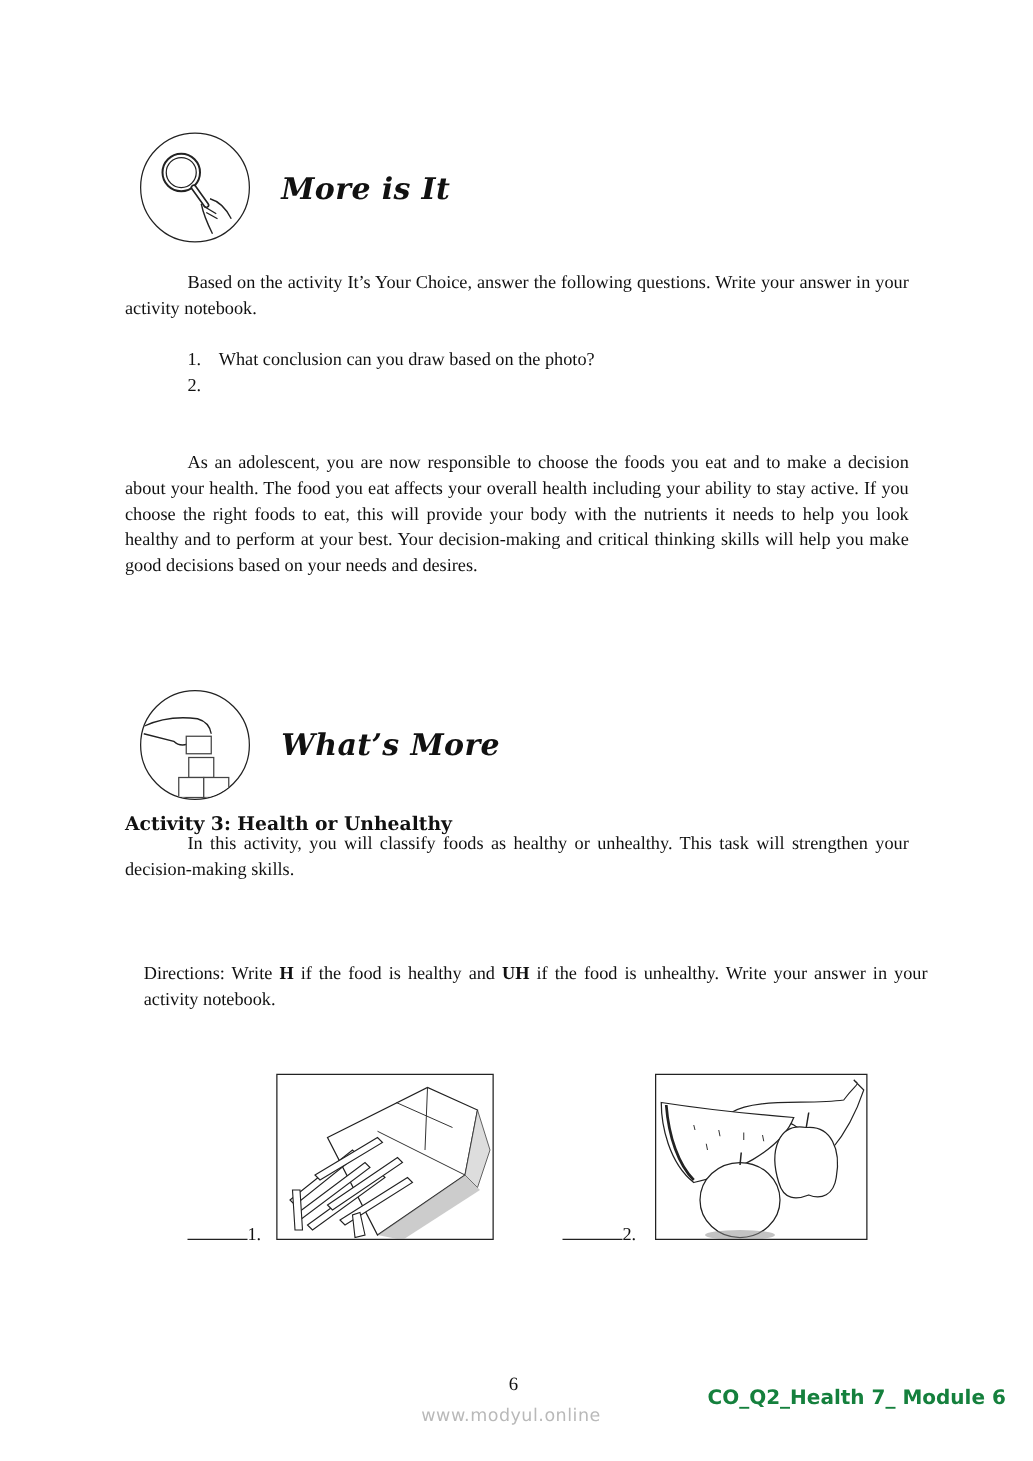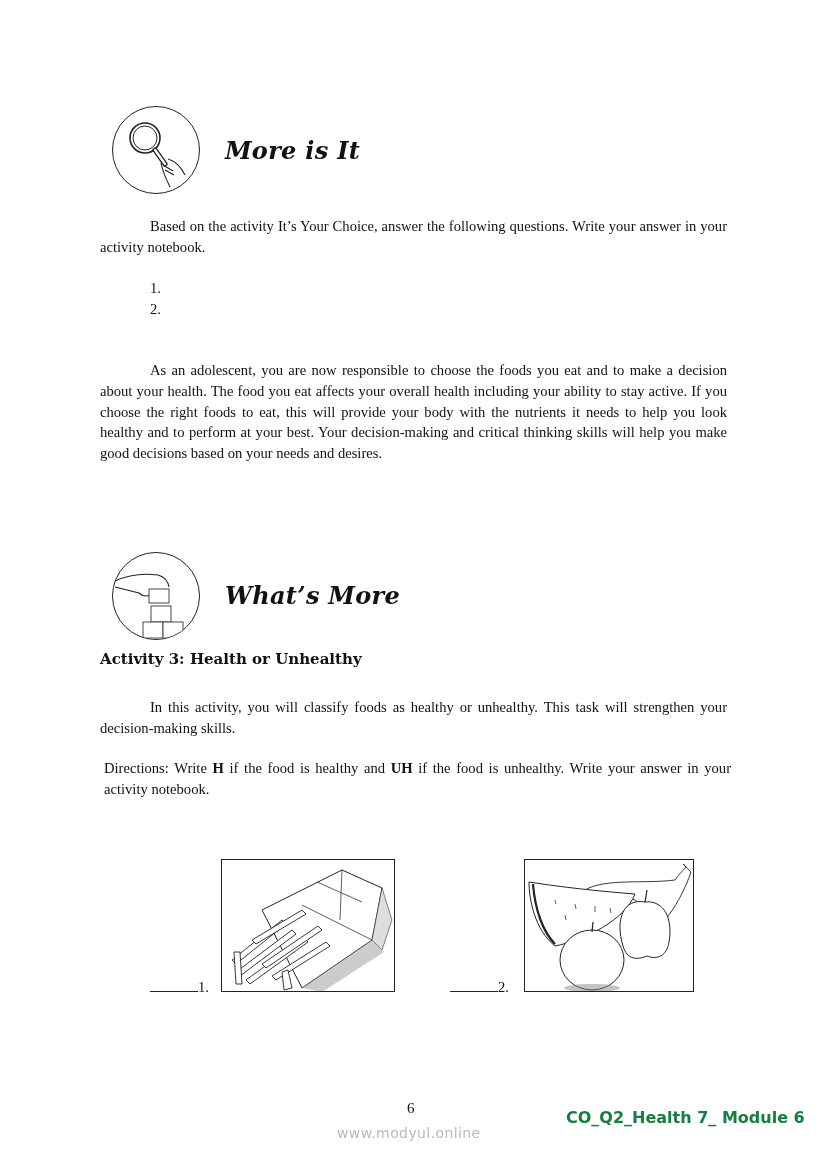--- a/index.html
+++ b/index.html
@@ -41,20 +41,21 @@
 </div>
 <div class="section-title" style="left:225px; top:136px;">More is It</div>
 
 <p class="para" style="top:216px; margin:0;">
   <span class="indent"></span><span>Based on the activity It’s Your Choice, answer the following questions. Write your answer in your activity notebook.</span>
 </p>
 
 <ol class="list" style="top:278px;">
   <li>
     <span class="num">1.</span>
+    <span>What conclusion can you draw based on the photo?</span>
   </li>
   <li>
     <span class="num">2.</span>
   </li>
 </ol>
 
 <p class="para" style="top:360px; margin:0;">
   <span class="indent"></span><span>As an adolescent, you are now responsible to choose the foods you eat and to make a decision about your health. The food you eat affects your overall health including your ability to stay active. If you choose the right foods to eat, this will provide your body with the nutrients it needs to help you look healthy and to perform at your best. Your decision-making and critical thinking skills will help you make good decisions based on your needs and desires.</span>
 </p>
 
@@ -64,25 +65,25 @@
     <rect x="36" y="36" width="20" height="14" fill="#fff" stroke="#444" stroke-width="1"></rect>
     <rect x="38" y="53" width="20" height="16" fill="#fff" stroke="#444" stroke-width="1"></rect>
     <rect x="30" y="69" width="20" height="16" fill="#fff" stroke="#444" stroke-width="1"></rect>
     <rect x="50" y="69" width="20" height="16" fill="#fff" stroke="#444" stroke-width="1"></rect>
   </svg>
 </div>
 <div class="section-title" style="left:225px; top:581px;">What’s More</div>
 
 <div class="activity-title">Activity 3: Health or Unhealthy</div>
 
-<p class="para" style="top:697px; margin:0;">
+<p class="para" style="top:665px; margin:0;">
   <span class="indent"></span><span>In this activity, you will classify foods as healthy or unhealthy. This task will strengthen your decision-making skills.</span>
 </p>
 
-<p class="para" style="top:754px; margin:4px;">
+<p class="para" style="top:754px; margin:15px;">
   <span>Directions:  Write </span><b>H</b><span> if the food is healthy and </span><b>UH</b><span> if the food is unhealthy. Write your answer in your activity notebook.</span>
 </p>
 
 <div class="blank" style="left:150px; top:977px;">
   <span class="line"></span><span>1.</span>
 </div>
 <div class="frame" style="left:221px; top:859px; width:174px; height:133px;">
   <svg width="174" height="133" viewBox="0 0 174 133">
     <path d="M40 50 L120 10 L160 28 L150 80 L80 128 Z" fill="#fff" stroke="#222" stroke-width="1"></path>
     <path d="M95 22 L140 42 M120 10 L118 60 M80 45 L150 80" stroke="#333" stroke-width="0.8" fill="none"></path>

